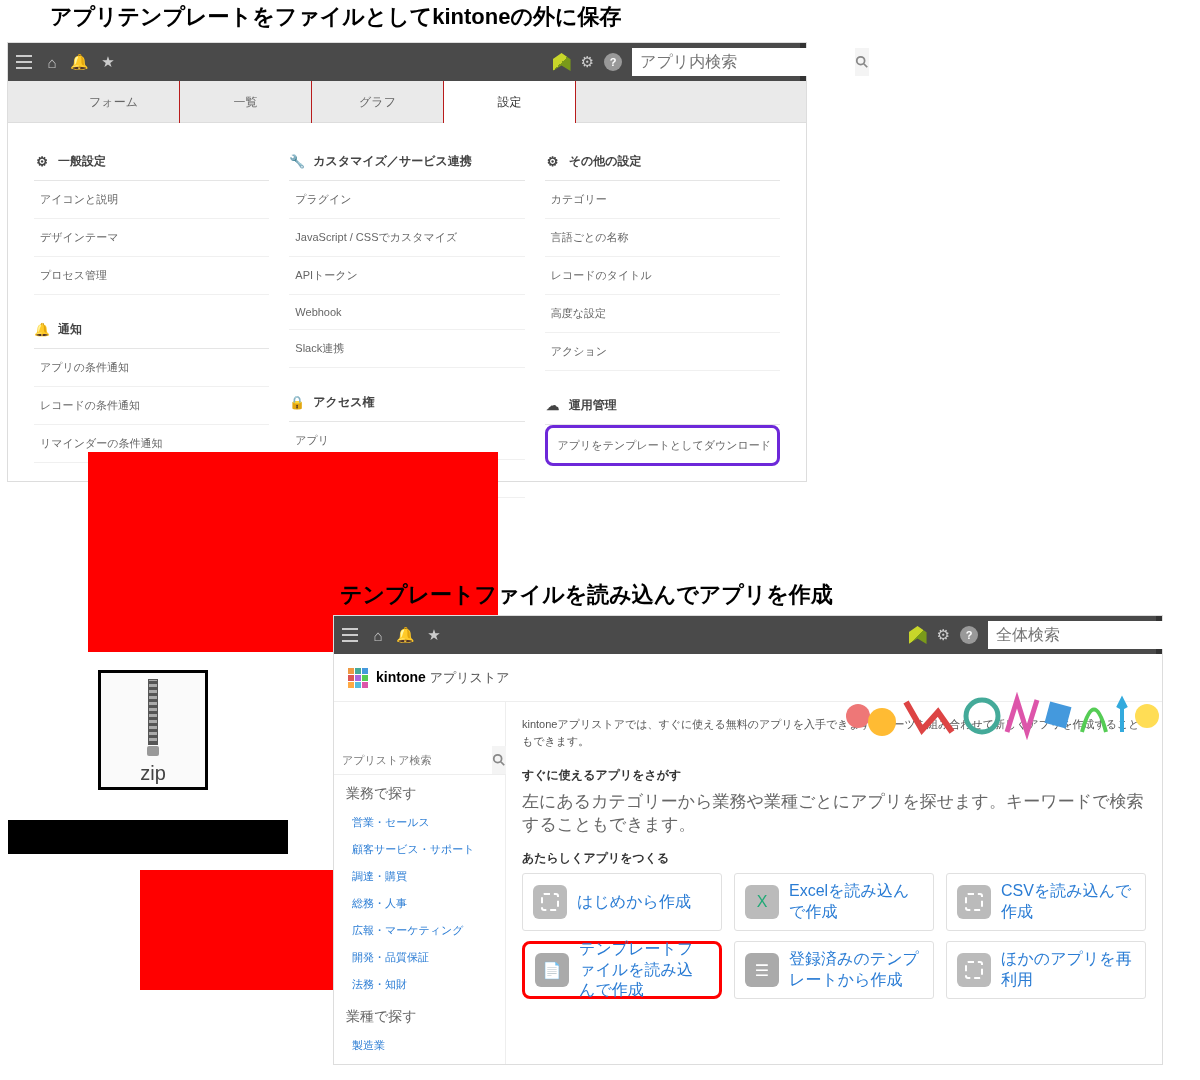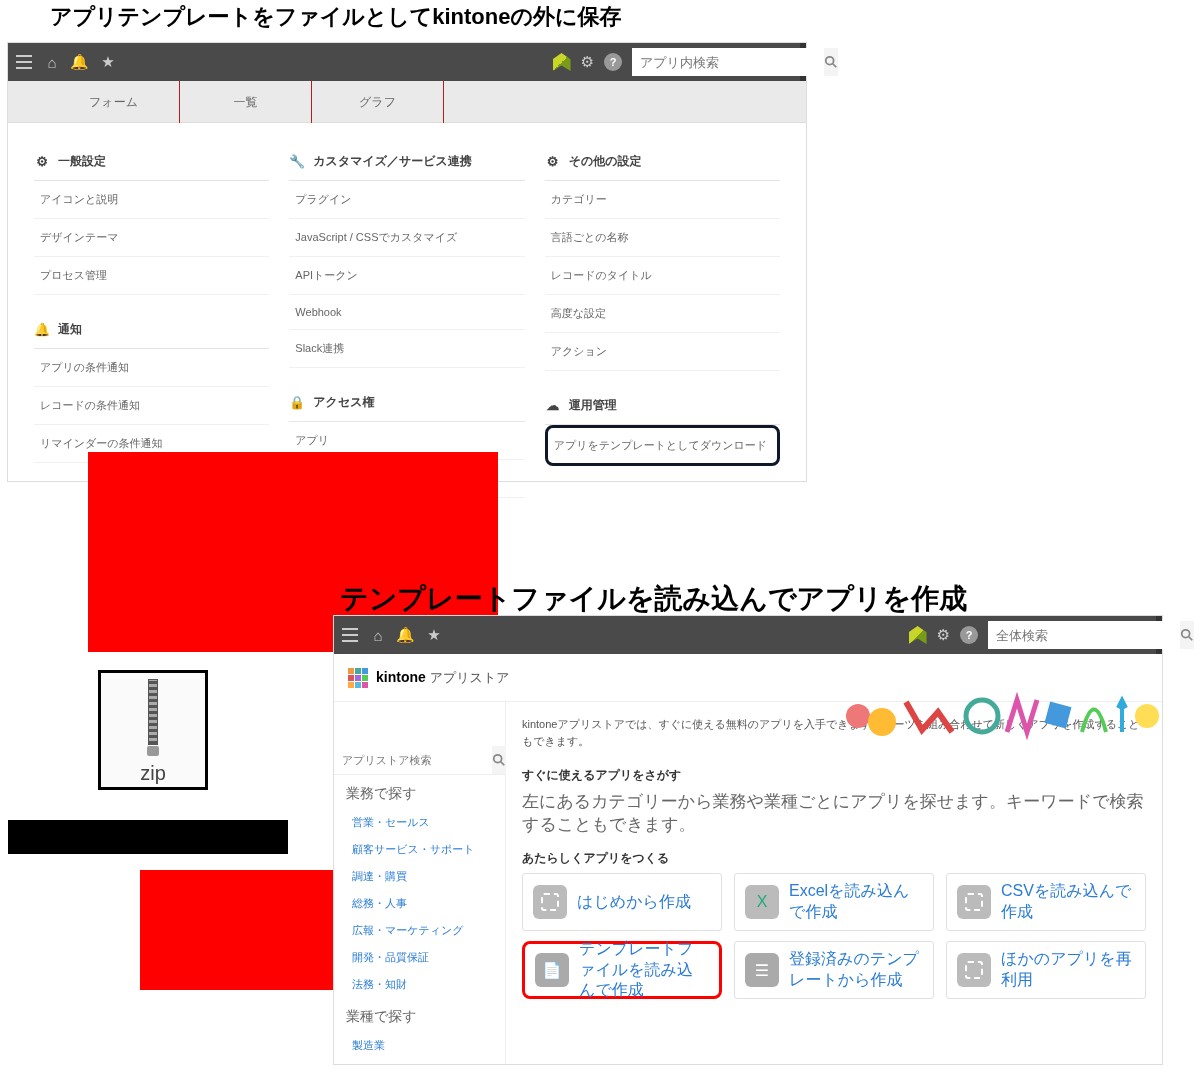--- a/index.html
+++ b/index.html
@@ -1,46 +1,46 @@
 <!DOCTYPE html>
 <html><head>
 <meta charset="utf-8">
 <style>
   * { box-sizing: border-box; margin: 0; padding: 0; }
   body { font-family: "Hiragino Kaku Gothic Pro", Meiryo, sans-serif; background: #fff; width: 1200px; height: 1080px; position: relative; }
   
   .title1 { position: absolute; top: 2px; left: 50px; font-size: 22px; font-weight: bold; color: #000; }
-  .title2 { position: absolute; top: 580px; left: 340px; font-size: 28px; font-weight: bold; color: #000; }
+  .title2 { position: absolute; top: 580px; left: 340px; font-size: 22px; font-weight: bold; color: #000; }
   
   
   .screen1 { position: absolute; top: 42px; left: 7px; width: 800px; height: 440px; background: #fff; border: 1px solid #ddd; }
   
   .topbar { height: 38px; background: #4a4a4a; display: flex; align-items: center; padding: 0 8px; border-right: 6px solid #333; }
   .topbar-left { display: flex; gap: 12px; align-items: center; }
   .topbar-right { margin-left: auto; display: flex; align-items: center; gap: 10px; }
   .tb-icon { width: 16px; height: 16px; color: #ccc; display: flex; align-items: center; justify-content: center; font-size: 15px; }
   .hamburger { width: 18px; height: 14px; display: flex; flex-direction: column; justify-content: space-between; }
   .hamburger span { height: 2px; background: #ccc; }
   .logo-kt { width: 18px; height: 18px; background: linear-gradient(135deg,#c8d62a 50%,#7a9a1a 50%); clip-path: polygon(50% 0,100% 35%,100% 100%,50% 70%,0 100%,0 35%); }
   .gear-ico { font-size: 15px; color: #ccc; }
   .help-ico { width: 18px; height: 18px; border-radius: 50%; background: #999; color: #fff; display: flex; align-items: center; justify-content: center; font-size: 11px; font-weight: bold; }
   .searchbox { height: 28px; background: #fff; display: flex; align-items: center; width: 160px; }
-  .searchbox input { border: none; outline: none; height: 100%; padding: 0 8px; font-size: 13px; flex: 1; color: #888; }
+  .searchbox input { border: none; outline: none; height: 100%; padding: 0 8px; font-size: 16px; flex: 1; color: #888; }
   .searchbox .sbtn { width: 30px; height: 28px; background: #f4f4f4; display: flex; align-items: center; justify-content: center; }
   
   .tabs-row { height: 42px; background: #eaeaea; display: flex; padding-left: 40px; border-bottom: 1px solid #ddd; }
   .tab { width: 132px; height: 42px; display: flex; align-items: center; justify-content: center; font-size: 12px; color: #666; border-right: 1px solid #b91c1c; cursor: pointer; }
   .tab.active { background: #fff; border-bottom: none; color: #333; }
   
   .settings-body { display: flex; padding: 20px 16px; gap: 0; }
   .settings-col { flex: 1; padding: 0 10px; }
   .sec-head { display: flex; align-items: center; gap: 8px; font-size: 12px; font-weight: bold; color: #444; padding: 10px 0; border-bottom: 1px solid #e5e5e5; }
   .sec-ico { width: 16px; height: 16px; display: flex; align-items: center; justify-content: center; font-size: 13px; }
   .sec-item { font-size: 11px; color: #666; padding: 11px 6px; border-bottom: 1px solid #f0f0f0; cursor: pointer; }
-  .highlight-box { border: 3px solid #0f172a; border-radius: 8px; padding: 10px 6px !important; }
+  .highlight-box { border: 3px solid #6d28d9; border-radius: 8px; padding: 10px 6px !important; text-align: right; }
   
   
   .red-swoosh { position: absolute; top: 452px; left: 88px; width: 410px; height: 200px; background: #f00; }
   
   
   .zip-outer { position: absolute; top: 670px; left: 98px; width: 110px; height: 120px; border: 3px solid #000; background: #fafafa; display: flex; flex-direction: column; align-items: center; padding-top: 6px; }
   .zipper { width: 10px; height: 66px; background: repeating-linear-gradient(0deg,#555 0 3px,#aaa 3px 6px); border: 1px solid #555; }
   .zipper-tab { width: 12px; height: 10px; background: #999; border-radius: 2px; margin-top: 1px; }
   .zip-label { margin-top: 6px; font-size: 20px; color: #444; }
   
@@ -120,20 +120,21 @@
             </svg>
         </div>
       </div>
     </div>
   </div>
 
   <div class="tabs-row">
     <div class="tab">フォーム</div>
     <div class="tab">一覧</div>
     <div class="tab">グラフ</div>
+    <div class="tab active">設定</div>
   </div>
 
   <div class="settings-body">
     <div class="settings-col">
       <div class="sec-head">
           <span class="sec-ico">⚙</span>
           <span>一般設定</span>
         </div>
       <div class="sec-item">アイコンと説明</div>
       <div class="sec-item">デザインテーマ</div>

